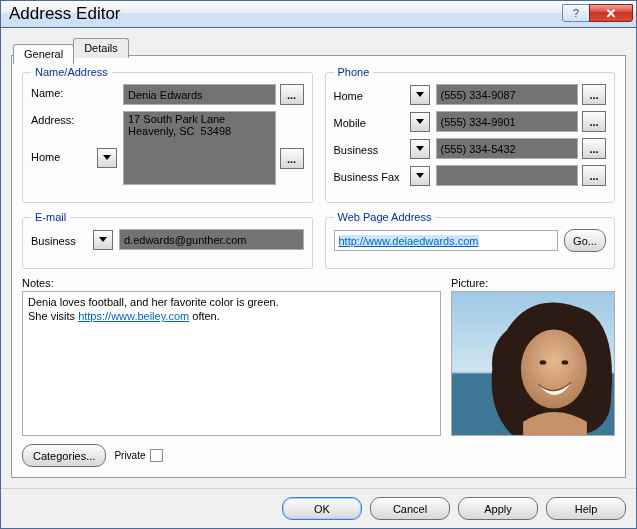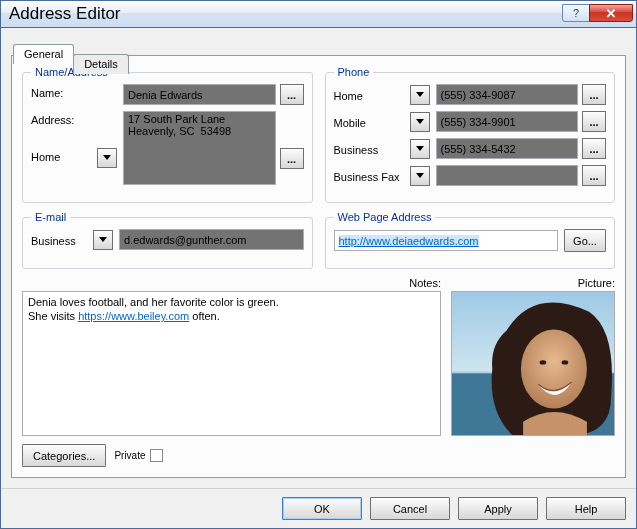--- a/index.html
+++ b/index.html
@@ -87,21 +87,21 @@
   .tab.active {
     background:#fcfcfc;
     border-color:#919b9c;
     position:relative;
     top:8px;
     padding-bottom:4px;
   }
   .tab:not(.active){
     background:#ececec;
     position:relative;
-    top:18px;
+    top:2px;
   }
 
   .tabpanel {
     border:1px solid #919b9c;
     background:#fcfcfc;
     flex:1;
     padding:10px 10px 10px 10px;
     display:flex;
     flex-direction:column;
     gap:8px;
@@ -192,21 +192,20 @@
     gap:10px;
   }
   .notes-col {
     flex:1;
     display:flex;
     flex-direction:column;
   }
   .notes-label, .pic-label {
     font-size:11px;
     margin-bottom:2px;
-    text-align:right;
   }
   .notesbox {
     flex:1;
     border:1px solid #abadb3;
     background:#fff;
     padding:3px 5px;
     font:inherit;
     line-height:1.3;
     overflow:auto;
   }
@@ -245,21 +244,21 @@
     display:flex;
     align-items:center;
     gap:8px;
   }
   .stdbtn {
     height:23px;
     padding:0 10px;
     border:1px solid #707070;
     background:linear-gradient(#fdfdfd,#d8d8d8);
     font:inherit;
-    border-radius:1px;
+    border-radius:10px;
   }
   .catinput {
     flex:1;
     height:21px;
     border:1px solid #abadb3;
     background:#fff;
     padding:1px 6px;
     font:inherit;
   }
   .private {

